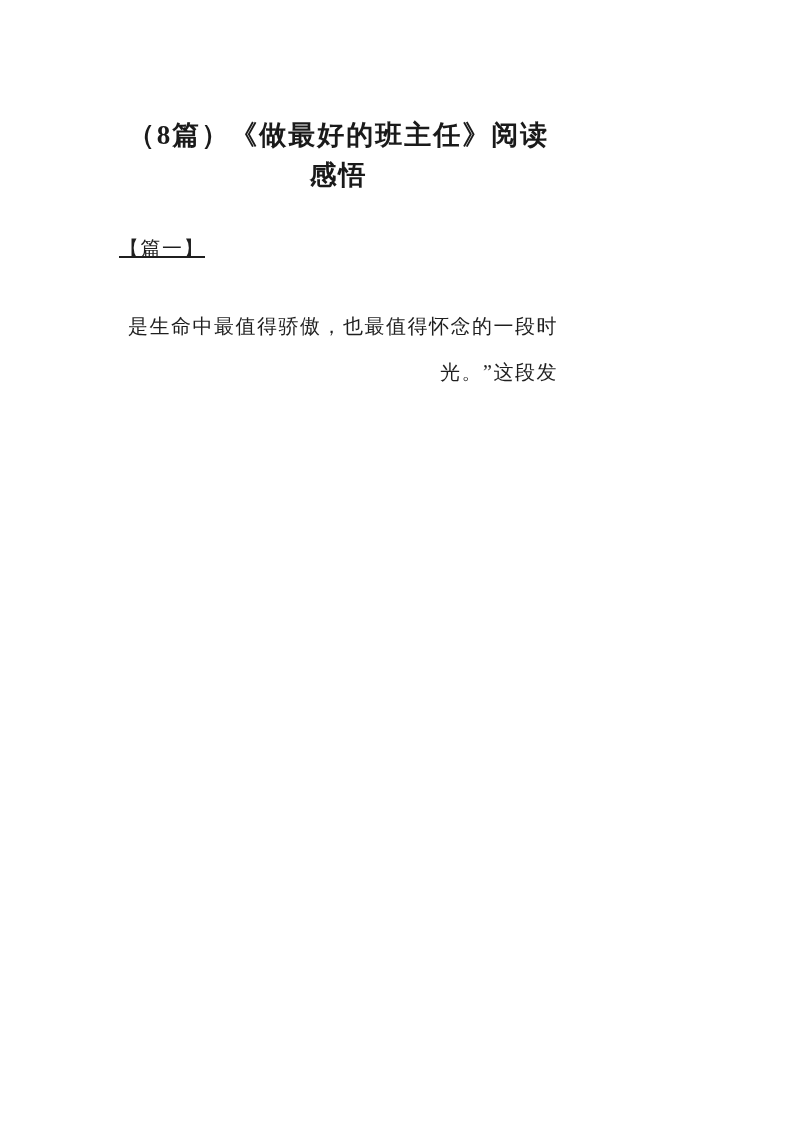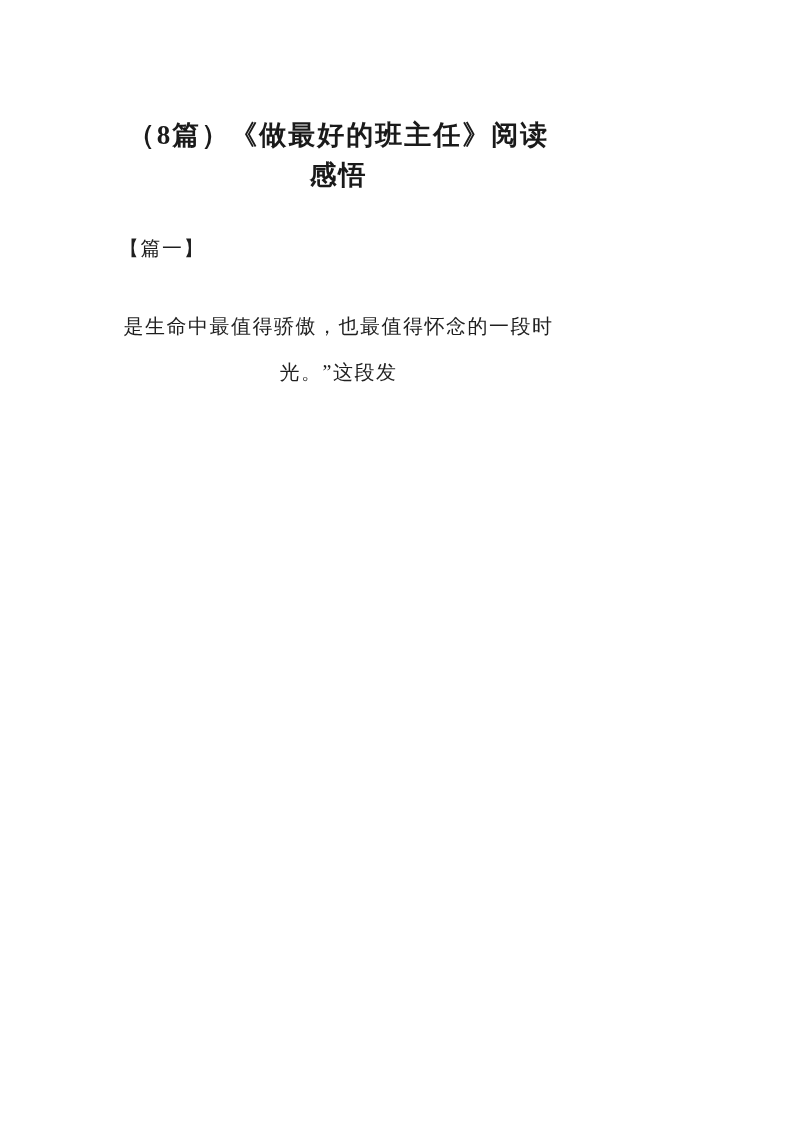--- a/index.html
+++ b/index.html
@@ -34,24 +34,25 @@
     margin: 0 0 32px 0;
     font-size: 20px;
     line-height: 46px;
     letter-spacing: 1.5px;
     text-align: justify;
     text-justify: inter-ideograph;
     color: #1f1f1f;
   }
   .para.section-marker {
     text-align: left;
+    text-decoration: underline;
   }
   .para.last {
     margin-bottom: 0;
-    text-align: center;
+    text-align: right;
   }
 </style>
 </head>
 <body>
 
 <div class="page">
   <h1 class="doc-title">（8篇）《做最好的班主任》阅读感悟</h1>
 
   <p class="para section-marker">【篇一】</p>
 

